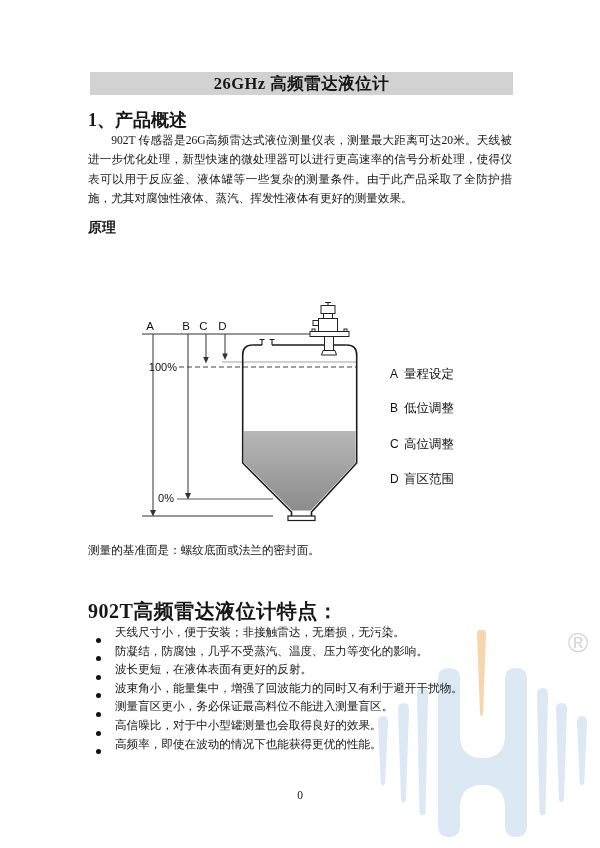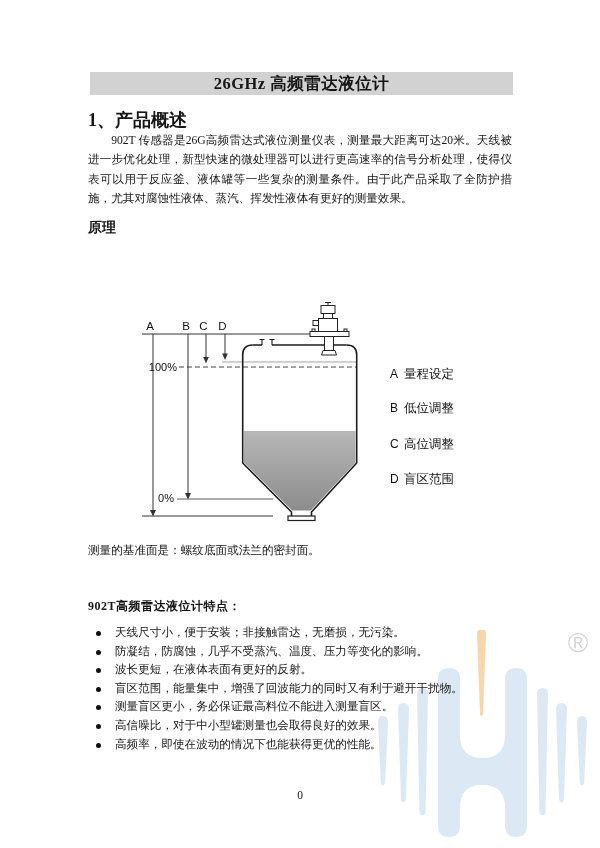--- a/index.html
+++ b/index.html
@@ -14,23 +14,23 @@
   .titlebar span{font-size:16.5px;font-weight:bold;letter-spacing:.5px;}
   .h1{left:88px;top:108px;font-size:18px;font-weight:bold;}
   .para{left:88px;width:424px;font-size:11.6px;line-height:19.3px;text-align:justify;}
   .indent{text-indent:2em;}
   .p-overview{top:131px;}
   .h-principle{left:88px;top:219px;font-size:14px;font-weight:bold;}
   .p-principle{top:233px;}
   .diagram{left:88px;top:300px;}
   .p-basis{left:88px;top:543px;font-size:11.6px;white-space:nowrap;text-align:right;}
   .p-note{left:88px;top:563px;font-size:11.6px;white-space:nowrap;}
-  .h-features{left:88px;top:598px;font-size:12px;font-weight:bold;letter-spacing:.5px;}
+  .h-features{left:88px;top:598px;font-size:20px;font-weight:bold;letter-spacing:.5px;}
   .features{left:88px;top:624px;width:430px;margin:0;padding:0;list-style:none;}
-  .features li{display:flex;align-items:flex-start;height:18.6px;font-size:11.6px;line-height:18.6px;}
+  .features li{display:flex;align-items:flex-end;height:18.6px;font-size:11.6px;line-height:18.6px;}
   .features .dot{width:5px;height:5px;border-radius:50%;background:#111;margin:7px 14px 0 8px;flex:0 0 auto;}
   .footer{left:0;top:789px;width:600px;text-align:center;font-size:11.5px;}
   svg text{font-family:"Liberation Sans","DejaVu Sans",sans-serif;}
   svg text.cjk{font-family:"Liberation Serif","DejaVu Serif",serif;}
 </style>
 </head>
 <body>
 
 <div class="layer" id="watermark">
   <svg class="abs" style="left:370px;top:615px;" width="230" height="233" viewBox="0 0 230 233">
@@ -151,21 +151,21 @@
     <li>
         <span class="dot"></span>
         <span>防凝结，防腐蚀，几乎不受蒸汽、温度、压力等变化的影响。</span>
       </li>
     <li>
         <span class="dot"></span>
         <span>波长更短，在液体表面有更好的反射。</span>
       </li>
     <li>
         <span class="dot"></span>
-        <span>盲区范围，能量集中，增强了回波能力的同时又有利于避开干扰物。</span>
+        <span>波束角小，能量集中，增强了回波能力的同时又有利于避开干扰物。</span>
       </li>
     <li>
         <span class="dot"></span>
         <span>测量盲区更小，务必保证最高料位不能进入测量盲区。</span>
       </li>
     <li>
         <span class="dot"></span>
         <span>高信噪比，对于中小型罐测量也会取得良好的效果。</span>
       </li>
     <li>

